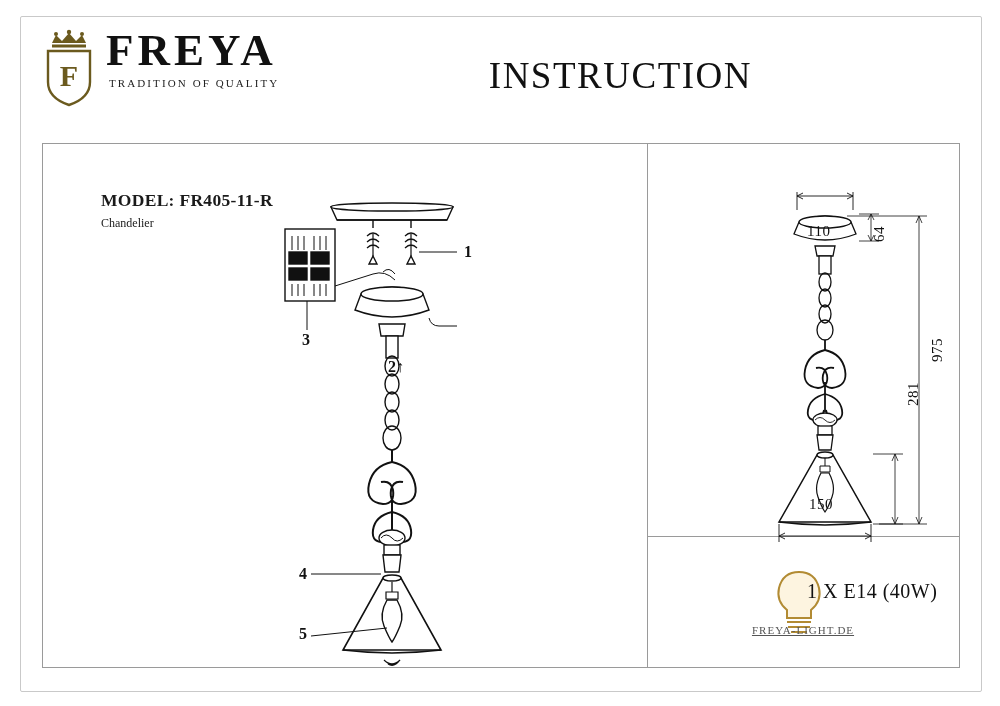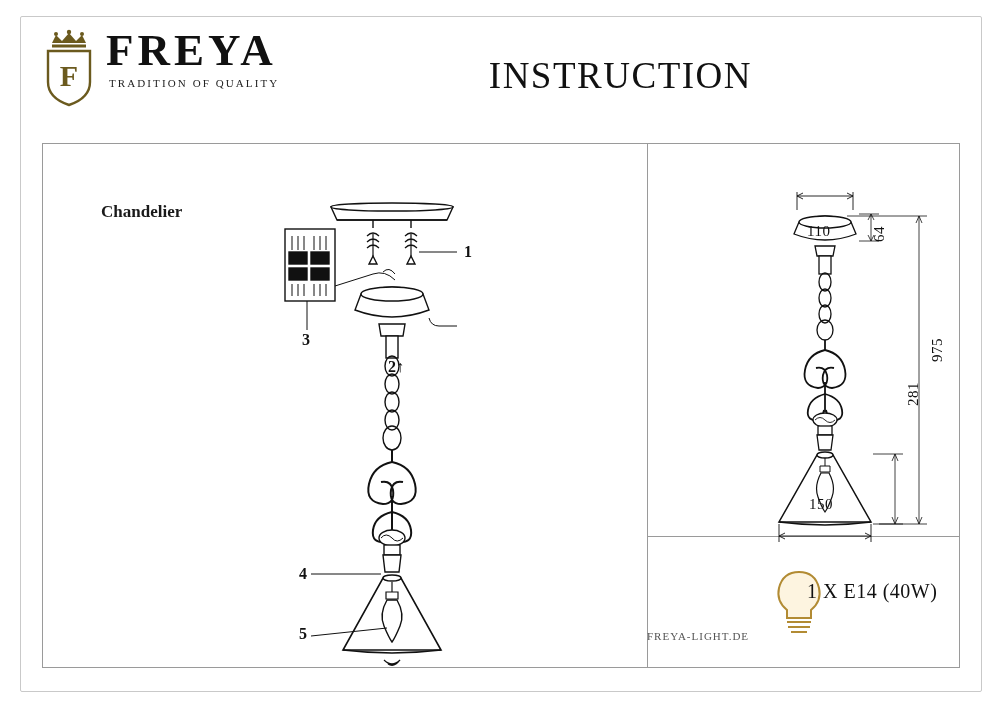--- a/index.html
+++ b/index.html
@@ -118,23 +118,23 @@
   }
   .model-line {
     font-size: 17.5px;
     font-weight: 700;
     letter-spacing: 0.3px;
   }
   .model-line .model-val {
     font-weight: 700;
   }
   .model-type {
-    font-size: 17px;
-    font-weight: 700;
-    margin-top: 12px;
+    font-size: 12px;
+    font-weight: 400;
+    margin-top: 2px;
   }
 
   .callout {
     position: absolute;
     font-size: 16px;
     font-weight: 700;
     color: #111;
   }
 
   svg.draw {
@@ -170,25 +170,27 @@
     position: absolute;
     left: 160px;
     top: 44px;
     font-size: 20px;
     letter-spacing: 0.5px;
     color: #111;
   }
   .site {
     position: absolute;
     left: 0;
-    top: 94px;
+    top: 88px;
     width: 312px;
+    text-align: center;
     font-size: 11px;
     letter-spacing: 1px;
     color: #555;
+    text-decoration: underline;
   }
 </style>
 </head>
 <body>
 
 <div class="page">
 
   <div class="outer-frame"></div>
 
   <div class="header">
@@ -214,20 +216,24 @@
     </div>
 
     <div class="instruction-title">INSTRUCTION</div>
   </div>
 
   <div class="main-box">
     <div class="v-divider"></div>
     <div class="h-divider"></div>
 
     <div class="model-block">
+      <div class="model-line">
+        <span>MODEL:</span>
+        <span class="model-val">FR405-11-R</span>
+      </div>
       <div class="model-type">Chandelier</div>
     </div>
 
     <svg class="draw" width="604" height="523" viewBox="0 0 604 523">
       <g stroke="#111" fill="none" stroke-width="1.4">
 
         <path d="M288 63 L410 63 L404 76 L294 76 Z" fill="#fff"></path>
         <path d="M294 76 L404 76"></path>
         <ellipse cx="349" cy="63" rx="61" ry="4" fill="#fff"></ellipse>
         <path d="M330 76 L330 84 M368 76 L368 84"></path>

